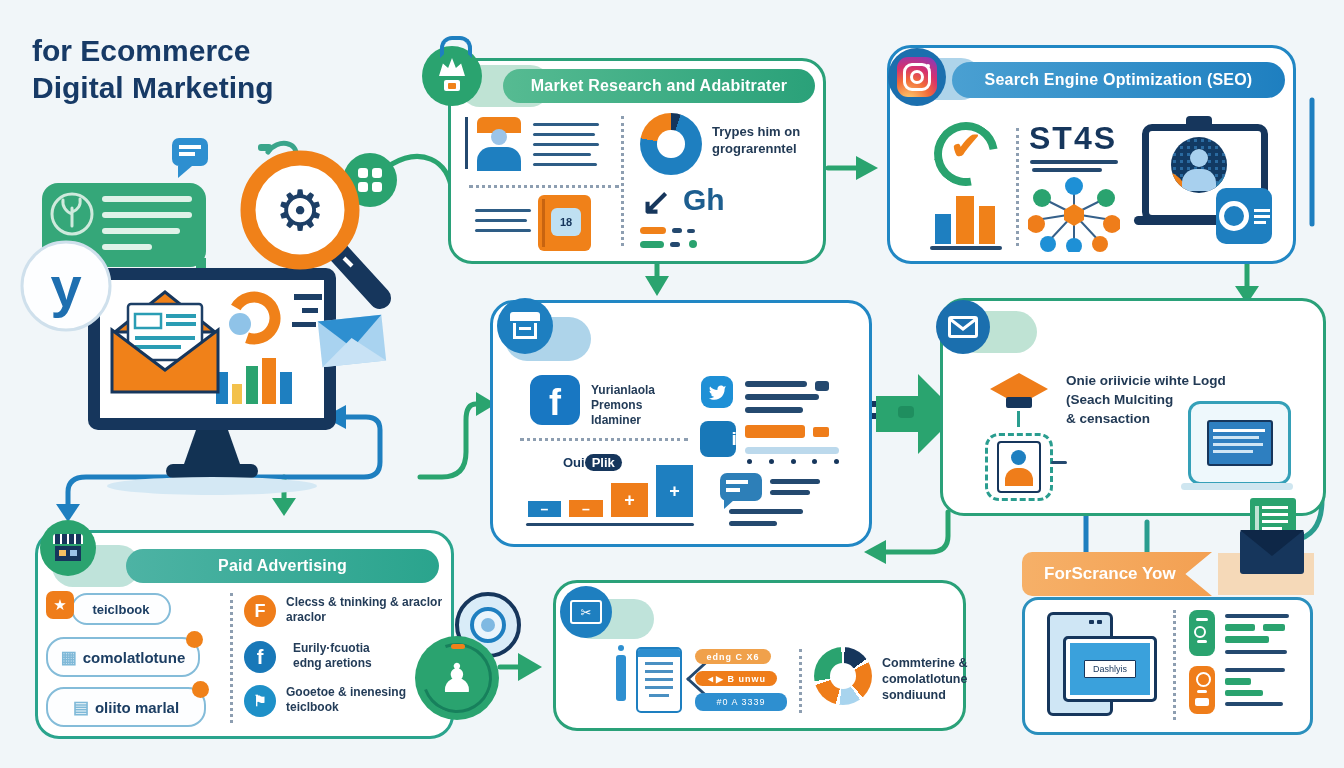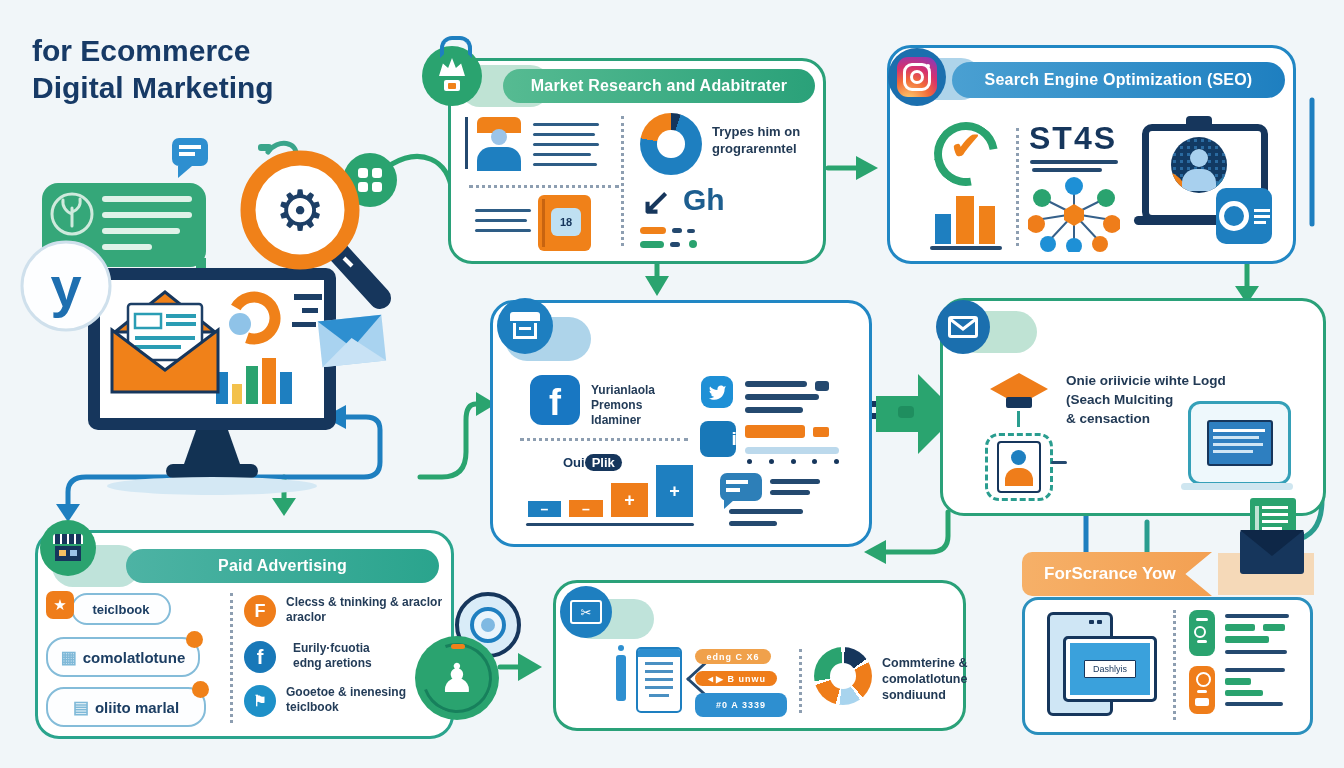--- a/index.html
+++ b/index.html
@@ -430,21 +430,21 @@
     <svg class="abs" style="left:126px;top:64px;" width="40" height="62" viewBox="0 0 40 62">
       <g stroke="#24496f" stroke-width="3" fill="none" stroke-linecap="round">
         <path d="M6,32 L30,10"></path>
           <path d="M6,32 L30,54"></path>
       </g>
       <polygon points="26,4 36,8 30,17" fill="#24496f"></polygon>
       <polygon points="26,58 36,54 30,46" fill="#24496f"></polygon>
     </svg>
     <div class="abs" style="left:139px;top:66px;width:76px;height:15px;background:#f0a14b;border-radius:8px;color:#fff;font-size:9px;font-weight:bold;letter-spacing:1px;display:flex;align-items:center;justify-content:center;">edng C X6</div>
     <div class="abs" style="left:139px;top:88px;width:82px;height:15px;background:#ef7d1a;border-radius:8px;color:#fff;font-size:9px;font-weight:bold;letter-spacing:1px;display:flex;align-items:center;justify-content:center;">◄▶ B unwu</div>
-    <div class="abs" style="left:139px;top:110px;width:92px;height:24px;background:#2e8fd0;border-radius:8px;color:#fff;font-size:9px;font-weight:bold;letter-spacing:1px;display:flex;align-items:center;justify-content:center;">#0 A 3339</div>
+    <div class="abs" style="left:139px;top:110px;width:92px;height:18px;background:#2e8fd0;border-radius:8px;color:#fff;font-size:9px;font-weight:normal;letter-spacing:1px;display:flex;align-items:center;justify-content:center;">#0 A 3339</div>
     <div class="dotv" style="left:243px;top:66px;height:64px;"></div>
     <div class="donut" style="left:258px;top:64px;width:58px;height:58px;background:conic-gradient(#fff 0 1%,#16365c 1% 15%,#fff 15% 17%,#ef7d1a 17% 38%,#fff 38% 40%,#a8d4ee 40% 52%,#fff 52% 54%,#ef7d1a 54% 70%,#fff 70% 72%,#2aa36f 72% 99%,#fff 99% 100%);"></div>
     <div class="abs note" style="left:326px;top:72px;font-size:12.5px;line-height:16px;">
       <div>Commterine &amp;</div>
       <div>comolatlotune</div>
       <div>sondiuund</div>
     </div>
   </div>
   <div class="cbadge" style="left:560px;top:586px;width:52px;height:52px;background:#1e7fc0;">
     <div style="width:28px;height:20px;border:2.5px solid #fff;border-radius:3px;display:flex;align-items:center;justify-content:center;">

